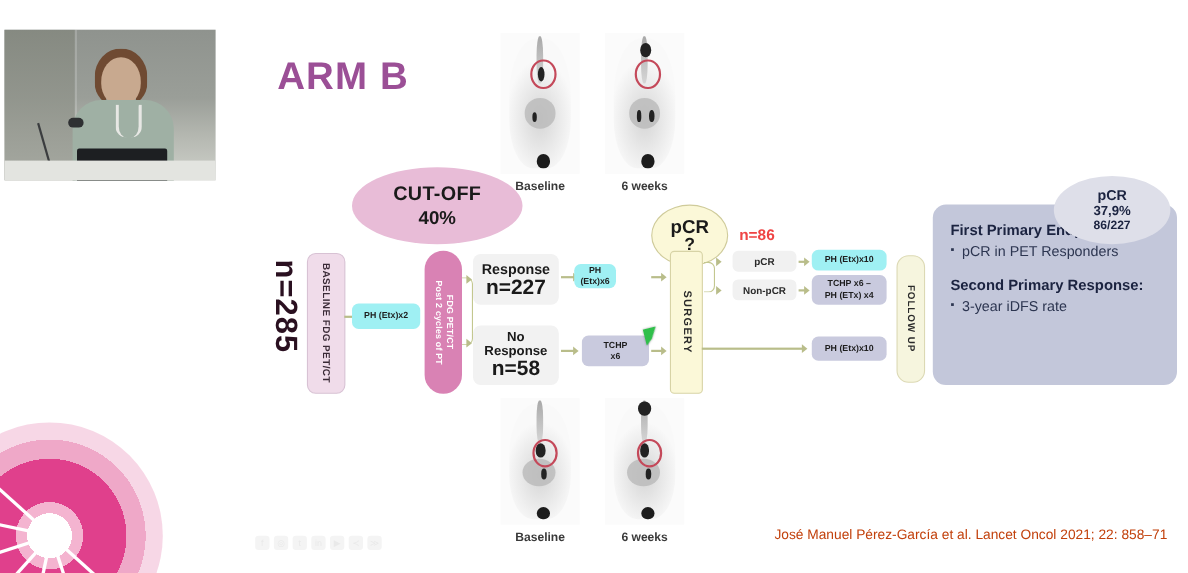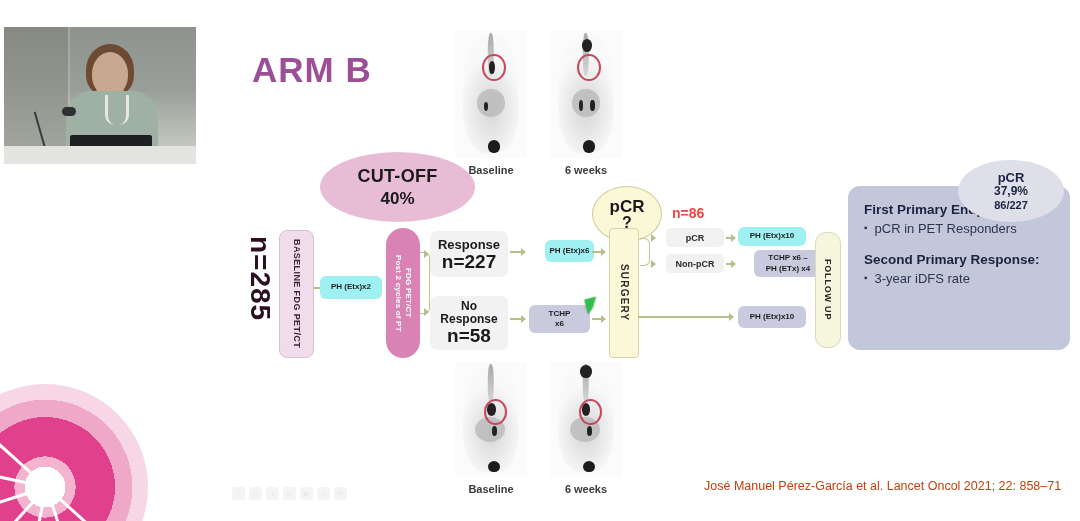--- a/index.html
+++ b/index.html
@@ -83,21 +83,21 @@
 
   #noresponse-box{left:430px;top:296px;width:78px;height:54px;}
   #noresponse-box .t{font-size:12px;font-weight:bold;line-height:1.05;}
   #noresponse-box .n{font-size:19px;font-weight:bold;line-height:1.05;}
 
   .txbox{border-radius:6px;display:flex;align-items:center;justify-content:center;
       text-align:center;font-size:8px;font-weight:bold;color:#1d1d1d;line-height:1.3;}
   .tx-cyan{background:#9ff0f3;}
   .tx-lav{background:#c9cade;}
 
-  #tx-phetx6{left:545px;top:240px;width:49px;height:22px;}
+  #tx-phetx6{left:522px;top:240px;width:38px;height:22px;}
   #tx-tchp6{left:529px;top:305px;width:61px;height:28px;}
   #tx-phetx10-top{left:738px;top:227px;width:68px;height:19px;}
   #tx-tchp-ph{left:738px;top:250px;width:68px;height:27px;}
   #tx-phetx10-bot{left:738px;top:306px;width:68px;height:22px;}
 
   #pcr-ellipse{left:592px;top:186px;width:68px;height:54px;border-radius:50%;
       background:#fbf8d8;border:1px solid #cfcb9a;display:flex;flex-direction:column;
       align-items:center;justify-content:center;line-height:1;}
   #pcr-ellipse .a{font-size:17px;font-weight:bold;color:#1a1a1a;}
   #pcr-ellipse .b{font-size:16px;font-weight:bold;color:#1a1a1a;}
@@ -280,21 +280,21 @@
 
 <div class="abs subnode" id="pcr-node">pCR</div>
 <div class="abs subnode" id="nonpcr-node">Non-pCR</div>
 
 <div class="abs conn" style="left:726px;top:237px;width:7px;height:2px;"></div>
 <div class="abs arrow" style="left:731px;top:234px;"></div>
 <div class="abs conn" style="left:726px;top:263px;width:7px;height:2px;"></div>
 <div class="abs arrow" style="left:731px;top:260px;"></div>
 
 <div class="abs txbox tx-cyan" id="tx-phetx10-top">PH (Etx)x10</div>
-<div class="abs txbox tx-lav" id="tx-tchp-ph" style="white-space:pre-line;margin-left:16px;">TCHP x6 –
+<div class="abs txbox tx-lav" id="tx-tchp-ph" style="white-space:pre-line;">TCHP x6 –
 PH (ETx) x4</div>
 
 <div class="abs conn" style="left:638px;top:316px;width:92px;height:2px;"></div>
 <div class="abs arrow" style="left:729px;top:313px;"></div>
 <div class="abs txbox tx-lav" id="tx-phetx10-bot">PH (Etx)x10</div>
 
 <div class="abs vbox" id="followup-bar" style="white-space:pre-line;">FOLLOW UP</div>
 
 <div class="abs" id="endpoints-panel">
   <div class="hd">First Primary Endpoint:</div>

